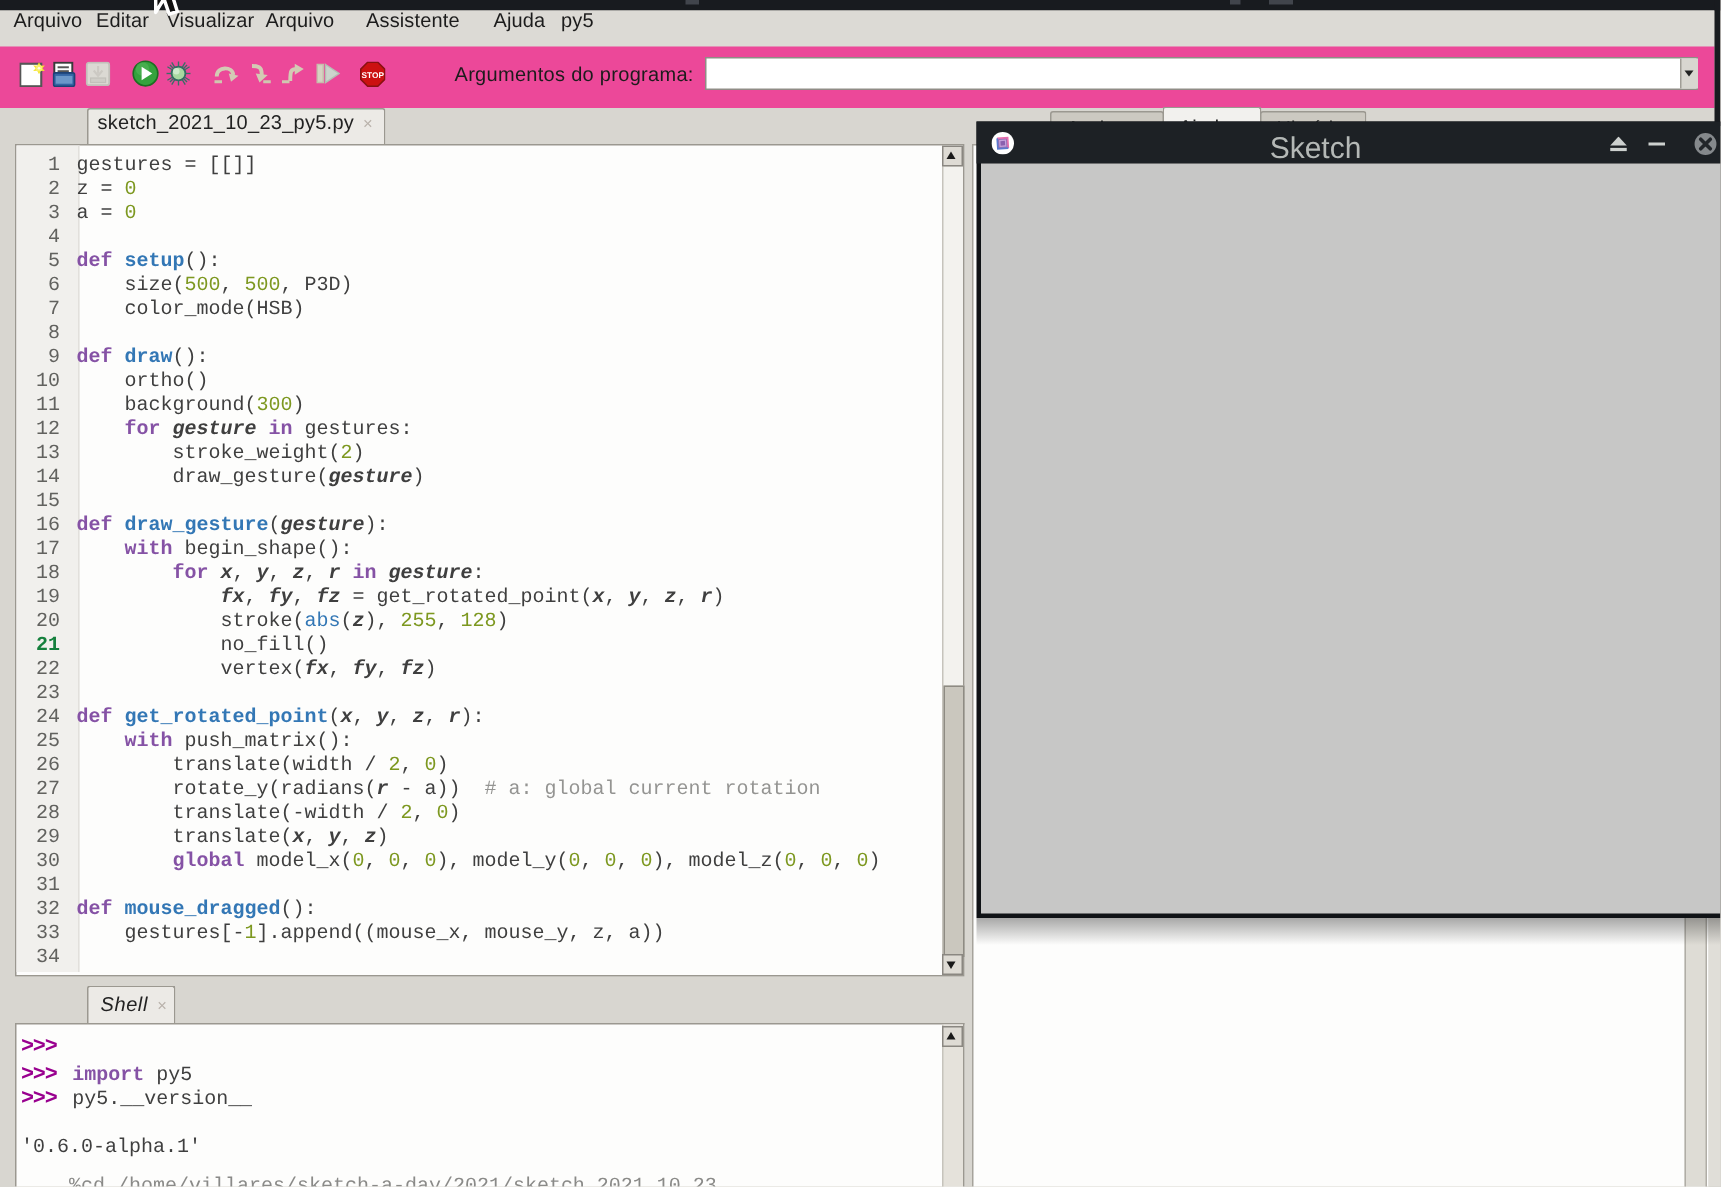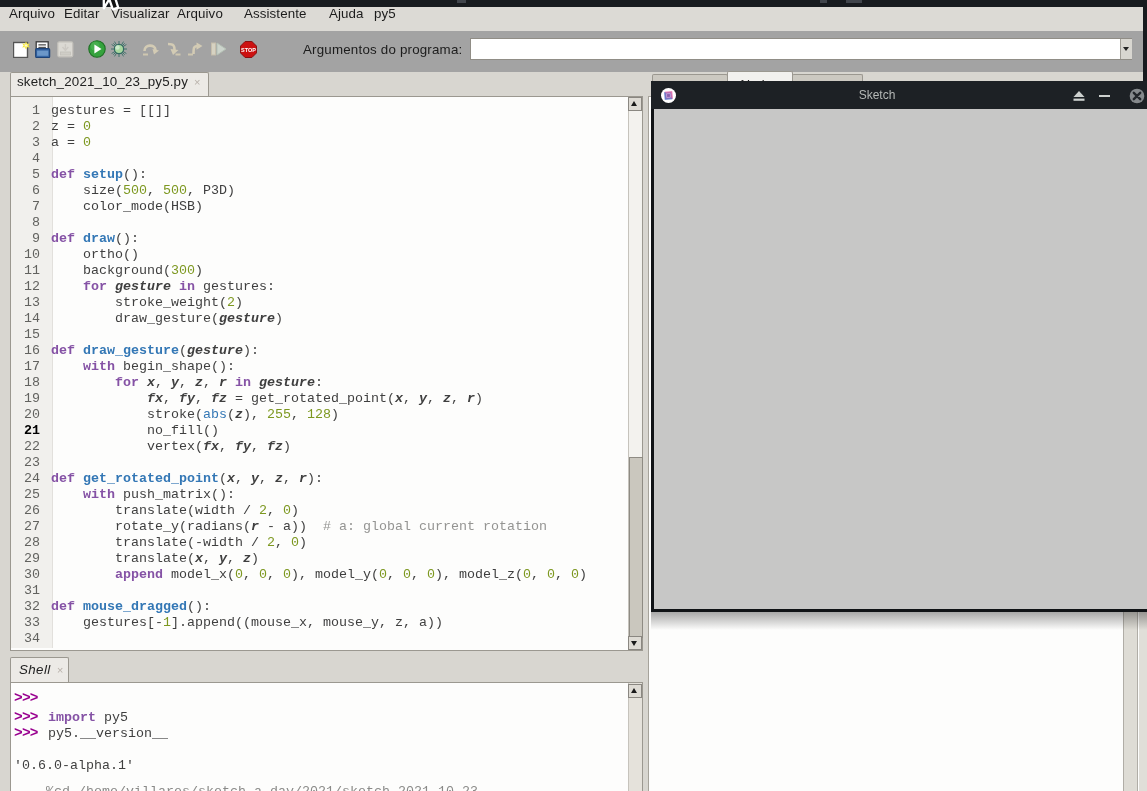--- a/index.html
+++ b/index.html
@@ -6,50 +6,50 @@
 body{width:1147px;height:791px;position:relative;overflow:hidden;
   background:#d8d6d0;font-family:"Liberation Sans", sans-serif;}
 .abs{position:absolute;}
 
 #topstrip{left:0;top:0;width:1147px;height:7px;background:#181b1f;}
 #topright{left:1143px;top:0;width:4px;height:84px;background:#181b1f;}
 
 #menubar{left:0;top:7px;width:1143px;height:24px;background:#dcdad5;}
 .mi{position:absolute;top:-2.3px;font-size:13.3333px;color:#1c1c1c;line-height:18px;letter-spacing:0.1px;}
 
-#toolbar{left:0;top:31px;width:1143px;height:41px;background:#a3a3a3;}
+#toolbar{left:0;top:31px;width:1143px;height:41px;background:#ec4899;}
 .ticon{position:absolute;top:10px;}
 #arglabel{position:absolute;left:303px;top:11px;font-size:13.3333px;color:#1c1c1c;letter-spacing:0.2px;}
 #combo{position:absolute;left:470px;top:7px;width:660px;height:20px;background:#fff;
   border:1px solid #908d86;}
 #combobtn{position:absolute;left:649px;top:0;width:11px;height:20px;background:#d8d6d0;
   border-left:1px solid #a09d96;}
 #combobtn:after{content:"";position:absolute;left:2px;top:8px;border:3.5px solid transparent;
   border-top:4px solid #222;}
 
 .tab{position:absolute;background:#eceae6;border:1px solid #9b9890;border-bottom:none;
-  border-radius:2px 2px 0 0;font-size:13.3333px;color:#222;}
+  border-radius:2px 2px 0 0;font-size:13.3333px;color:#222;margin-left:48px;}
 .tabx{color:#b9b2ab;font-size:11px;margin-left:6px;}
 
 #edtab{left:10px;top:72px;width:197px;height:24px;}
 #edtabtext{position:absolute;left:6px;top:1px;letter-spacing:0.18px;}
 #editor{left:10px;top:96px;width:631px;height:553px;background:#fdfdfc;
   border:1px solid #9b9890;}
 #gutter{position:absolute;left:0;top:0;width:41px;height:551px;background:#f1f0ed;
   border-right:1px solid #e2e0dc;}
 pre{margin:0;font-family:"Liberation Mono", monospace;font-size:13.3333px;line-height:16px;}
 #gutnum{position:absolute;right:12px;top:5.5px;text-align:right;color:#62625f;}
 #code{position:absolute;left:40px;top:5.5px;color:#3f3f3f;}
 .k{color:#8552a5;font-weight:bold;}
 .d{color:#3377b5;font-weight:bold;}
 .b{color:#3377b5;}
 .n{color:#7d9820;}
 .c{color:#949492;}
 .i{font-style:italic;font-weight:bold;}
-.bold{font-weight:bold;color:#000000;}
+.bold{font-weight:bold;color:#15803d;}
 
 .sbbtn{position:absolute;background:#dedbd4;border:1px solid #8a8781;}
 .sbbtn:after{content:"";position:absolute;left:2px;}
 .up:after{top:3px;border:3.5px solid transparent;border-bottom:5px solid #1a1a1a;border-top:none;}
 .down:after{top:4px;border:3.5px solid transparent;border-top:5px solid #1a1a1a;border-bottom:none;}
 #edsb{position:absolute;left:617px;top:0;width:13px;height:551px;background:#f3f2ee;
   border-left:1px solid #c6c3bc;}
 #edsbthumb{position:absolute;left:0px;top:360px;width:12px;height:179px;background:#cac7be;
   border:1px solid #8e8b83;}
 
@@ -68,21 +68,21 @@
 .rtabtxt{position:absolute;left:10px;top:3px;font-size:13.3333px;color:#222;}
 #rpanel{left:648px;top:96px;width:490px;height:695px;background:#fdfdfc;
   border:1px solid #a6a39b;border-right:none;}
 #rpsb{position:absolute;left:474px;top:0;width:13px;height:695px;background:#dedcd5;
   border-left:1px solid #b0ada6;border-right:1px solid #b0ada6;}
 
 #sketchwin{left:651px;top:81px;width:496px;height:531px;background:#101316;}
 #sketchtitle{position:absolute;left:0;top:0;width:496px;height:28px;background:#1d2125;}
 #sketchicon{position:absolute;left:10px;top:7px;}
 #sketchname{position:absolute;left:0;top:6.5px;width:452px;text-align:center;
-  font-size:12px;color:#b4b8b6;}
+  font-size:20px;color:#b4b8b6;}
 #ejbtn{position:absolute;left:1073px;top:91px;width:12px;height:10px;}
 #minbtn{position:absolute;left:1099px;top:95px;width:10.5px;height:2.4px;background:#cdd1cf;}
 #clbtn{position:absolute;left:1129px;top:88px;}
 #sketchcontent{position:absolute;left:2.5px;top:28px;width:493.5px;height:499.5px;background:#c7c7c6;}
 #sketchshadow{left:651px;top:612px;width:496px;height:18px;
   background:linear-gradient(to bottom, rgba(40,40,40,0.40), rgba(40,40,40,0));}
 
 #cursor{left:95px;top:-14px;}
 </style>
 </head>
@@ -185,21 +185,21 @@
             stroke(<span class="b">abs</span>(<span class="i">z</span>), <span class="n">255</span>, <span class="n">128</span>)
             no_fill()
             vertex(<span class="i">fx</span>, <span class="i">fy</span>, <span class="i">fz</span>)
 
 <span class="k">def</span> <span class="d">get_rotated_point</span>(<span class="i">x</span>, <span class="i">y</span>, <span class="i">z</span>, <span class="i">r</span>):
     <span class="k">with</span> push_matrix():
         translate(width / <span class="n">2</span>, <span class="n">0</span>)
         rotate_y(radians(<span class="i">r</span> - a))  <span class="c"># a: global current rotation</span>
         translate(-width / <span class="n">2</span>, <span class="n">0</span>)
         translate(<span class="i">x</span>, <span class="i">y</span>, <span class="i">z</span>)
-        <span class="k">append</span> model_x(<span class="n">0</span>, <span class="n">0</span>, <span class="n">0</span>), model_y(<span class="n">0</span>, <span class="n">0</span>, <span class="n">0</span>), model_z(<span class="n">0</span>, <span class="n">0</span>, <span class="n">0</span>)
+        <span class="k">global</span> model_x(<span class="n">0</span>, <span class="n">0</span>, <span class="n">0</span>), model_y(<span class="n">0</span>, <span class="n">0</span>, <span class="n">0</span>), model_z(<span class="n">0</span>, <span class="n">0</span>, <span class="n">0</span>)
 
 <span class="k">def</span> <span class="d">mouse_dragged</span>():
     gestures[-<span class="n">1</span>].append((mouse_x, mouse_y, z, a))</pre>
   <div id="edsb">
     <div id="edsbthumb"></div>
   </div>
   <div class="sbbtn up" style="left:617px;top:0;width:12px;height:12px;"></div>
   <div class="sbbtn down" style="left:617px;top:539px;width:12px;height:12px;"></div>
 </div>
 

